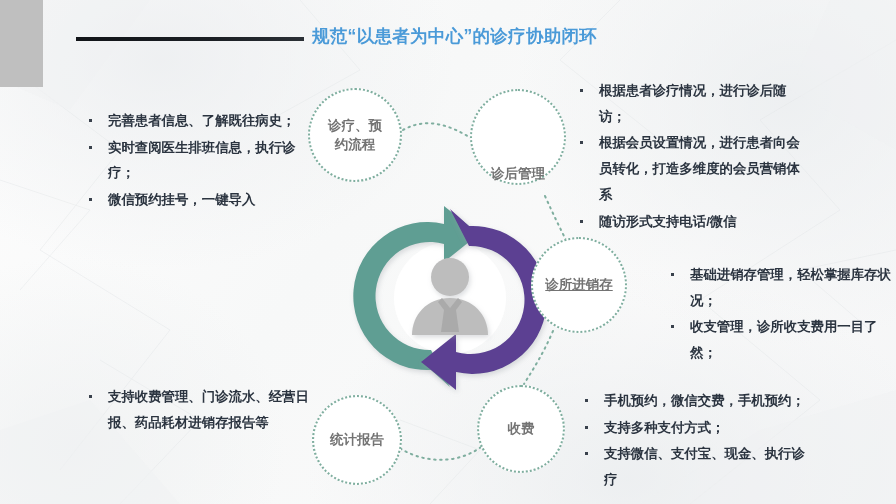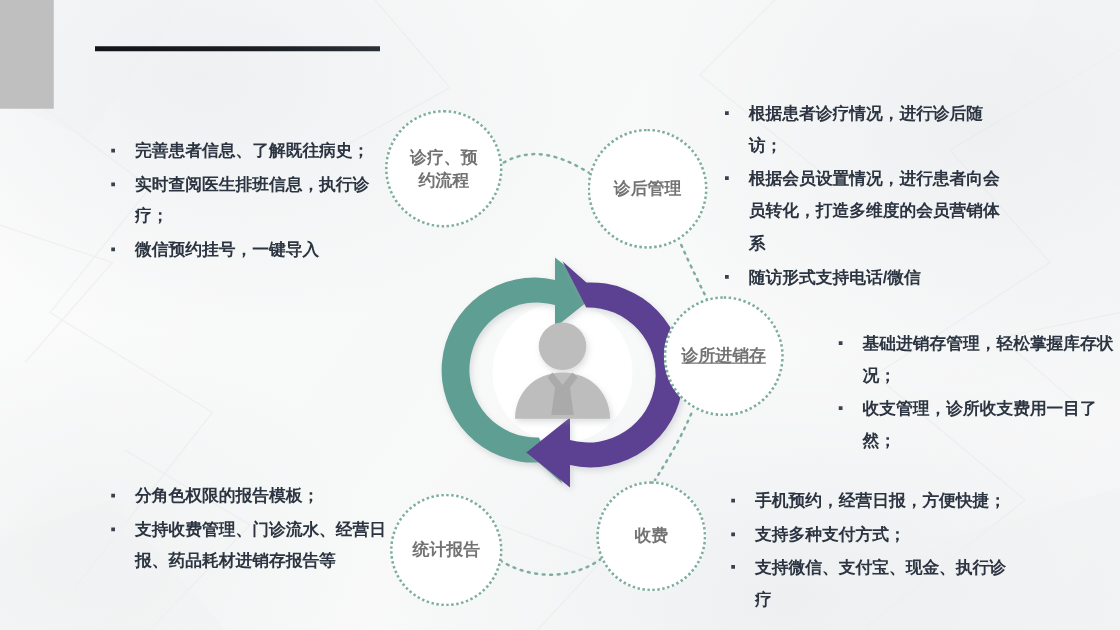--- a/index.html
+++ b/index.html
@@ -83,21 +83,21 @@
     align-items: center;
     justify-content: center;
     text-align: center;
     color: #737373;
     font-weight: bold;
     font-size: 13.5px;
     line-height: 1.42;
     z-index: 4;
   }
   #node-flow   { left: 308px; top: 88px;  width: 94px;  height: 94px; }
-  #node-after  { left: 470px; top: 103px; width: 96px;  height: 96px; }
+  #node-after  { left: 470px; top: 89px; width: 96px;  height: 96px; align-items: flex-end; }
   #node-stock  { left: 531px; top: 237px; width: 96px;  height: 96px; text-decoration: underline; }
   #node-fee    { left: 477px; top: 385px; width: 88px;  height: 88px; }
   #node-report { left: 312px; top: 395px; width: 90px;  height: 90px; }
 
   
   #connectors {
     position: absolute;
     inset: 0;
     z-index: 2;
     pointer-events: none;
@@ -158,20 +158,21 @@
     <g fill="#eef0f1" opacity="0.7">
       <polygon points="0,0 150,0 70,110 0,80"></polygon>
       <polygon points="896,0 896,150 790,90 830,0"></polygon>
       <polygon points="640,504 896,504 896,390 760,430"></polygon>
       <polygon points="0,504 180,504 90,400 0,430"></polygon>
     </g>
   </svg>
 
   <div id="corner-block"></div>
   <div id="title-rule"></div>
+  <div id="slide-title">规范“以患者为中心”的诊疗协助闭环</div>
 
   <svg id="connectors" viewBox="0 0 896 504">
     <g fill="none" stroke="#7fae9f" stroke-width="2" stroke-linecap="round" stroke-dasharray="1.5 4.5">
       <path d="M403 130 C 428 116, 452 126, 474 140"></path>
       <path d="M545 196 C 554 216, 560 228, 566 240"></path>
       <path d="M553 331 C 544 352, 534 368, 524 384"></path>
       <path d="M481 447 C 455 466, 420 462, 398 447"></path>
     </g>
   </svg>
 
@@ -256,26 +257,25 @@
 
   <div class="bullets" id="bullets-stock">
     <ul>
         <li>基础进销存管理，轻松掌握库存状况；</li>
         <li>收支管理，诊所收支费用一目了然；</li>
       </ul>
   </div>
 
   <div class="bullets" id="bullets-fee">
     <ul>
-        <li>手机预约，经营日报，方便快捷；</li>
+        <li>手机预约，微信交费，手机预约；</li>
         <li>支持多种支付方式；</li>
         <li>支持微信、支付宝、现金、执行诊疗</li>
       </ul>
   </div>
 
   <div class="bullets" id="bullets-report">
     <ul>
-        <li>分角色权限的报告模板；</li>
         <li>支持收费管理、门诊流水、经营日报、药品耗材进销存报告等</li>
       </ul>
   </div>
 
 </div>
 
 </body></html>

